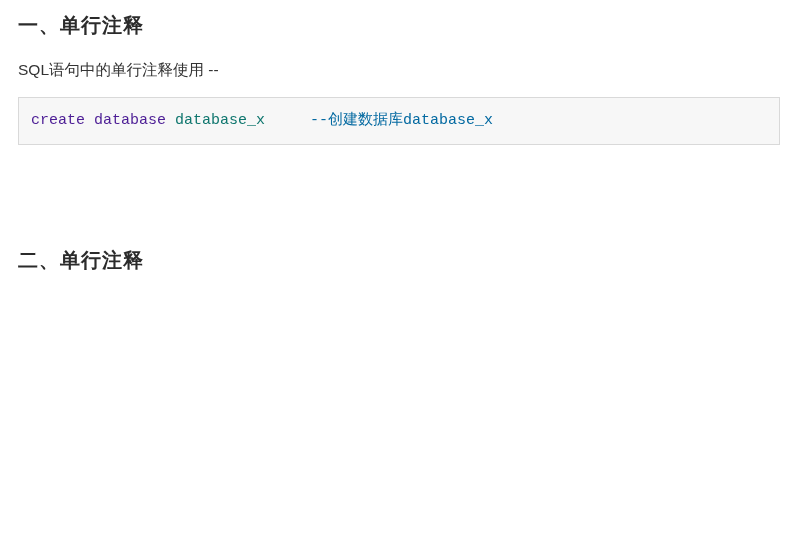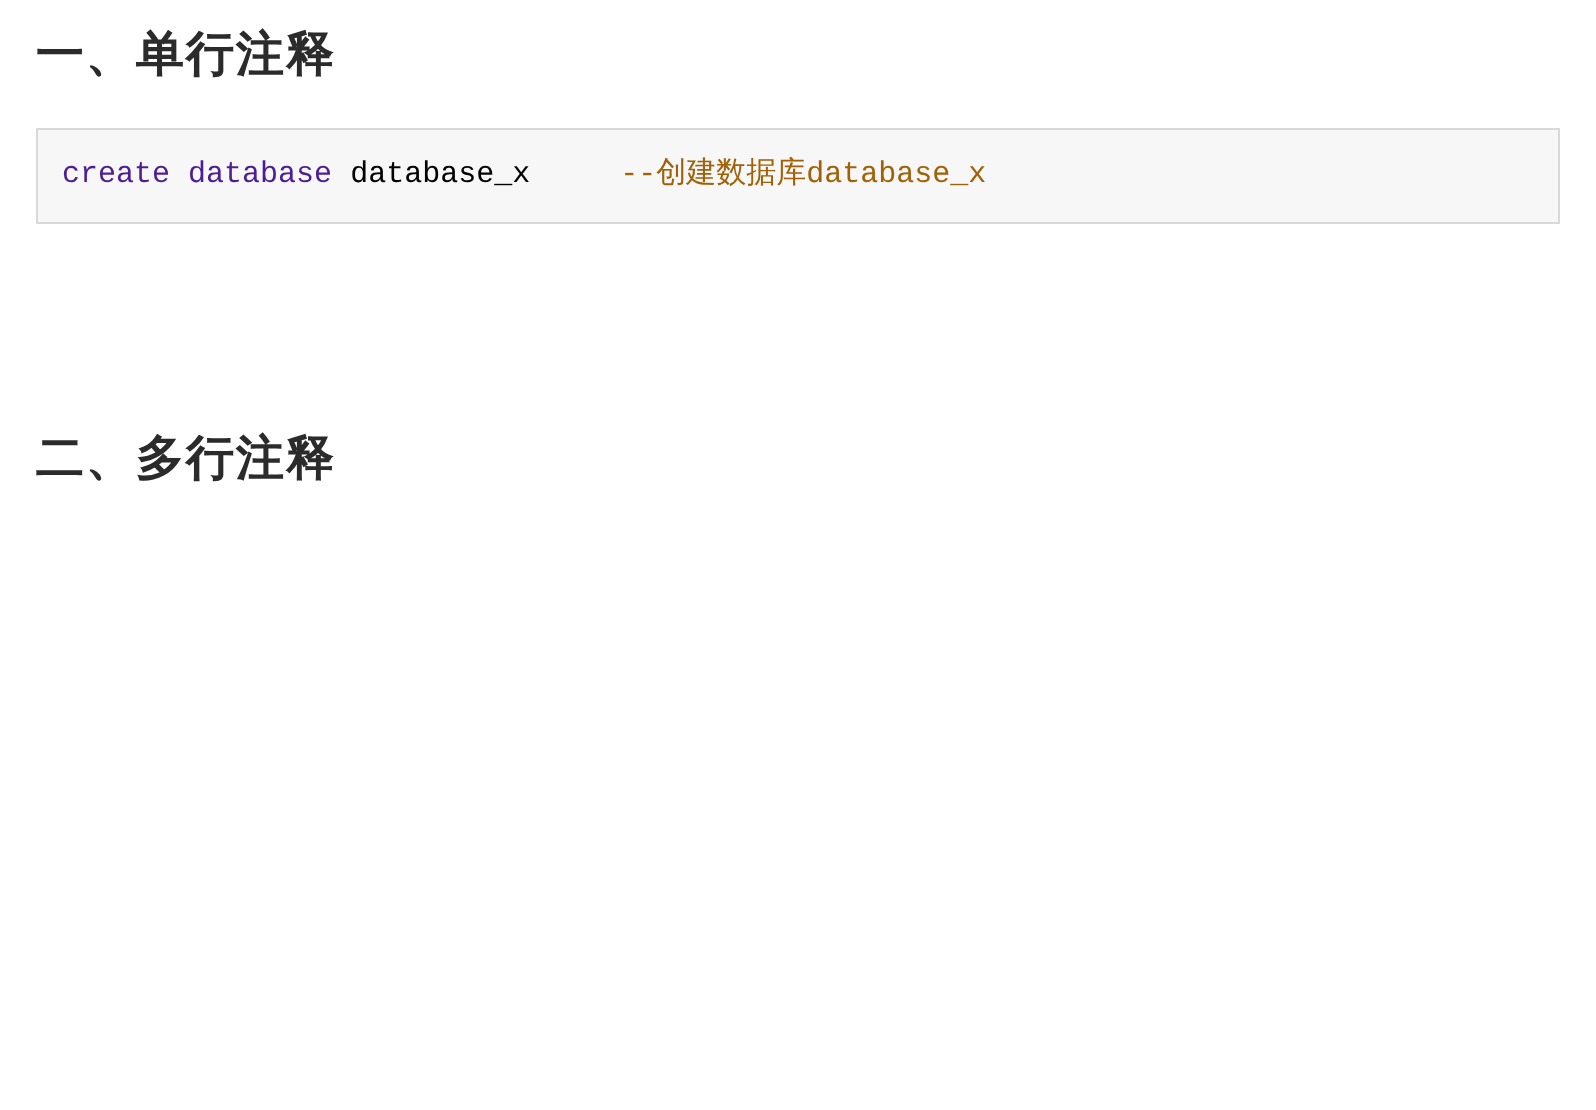--- a/index.html
+++ b/index.html
@@ -7,21 +7,21 @@
     margin: 0;
     padding: 10px 18px 20px 18px;
     width: 798px;
     font-family: "Microsoft YaHei", "PingFang SC", -apple-system, Arial, sans-serif;
     color: #333;
     background: #fff;
     font-size: 15px;
     line-height: 1.5;
   }
   h2 {
-    font-size: 24px;
+    font-size: 20px;
     font-weight: 700;
     color: #2b2b2b;
     margin: 0 0 18px 0;
     letter-spacing: 1px;
   }
   .section2 h2 {
     margin-top: 100px;
   }
   p.desc {
     margin: 0 0 16px 0;
@@ -33,28 +33,29 @@
     border: 1px solid #d9d9d9;
     padding: 10px 12px;
     margin: 0;
     font-family: Consolas, "Courier New", monospace;
     font-size: 15px;
     line-height: 1.7;
     white-space: pre;
     overflow: hidden;
   }
   .kw   { color: #4c1d95; }
-  .ident{ color: #000000; }
-  .cmt  { color: #a16207; }
+  .ident{ color: #0f766e; }
+  .cmt  { color: #0369a1; }
 </style>
 </head>
 <body>
 
 <div class="section1">
   <h2>一、单行注释</h2>
+  <p class="desc">SQL语句中的单行注释使用 --</p>
 
   <pre class="codeblock"><span class="kw">create</span> <span class="kw">database</span> <span class="ident">database_x</span><span>     </span><span class="cmt">--创建数据库database_x</span></pre>
 </div>
 
 <div class="section2">
-  <h2>二、多行注释</h2>
+  <h2>二、单行注释</h2>
 
 </div>
 
 </body></html>

